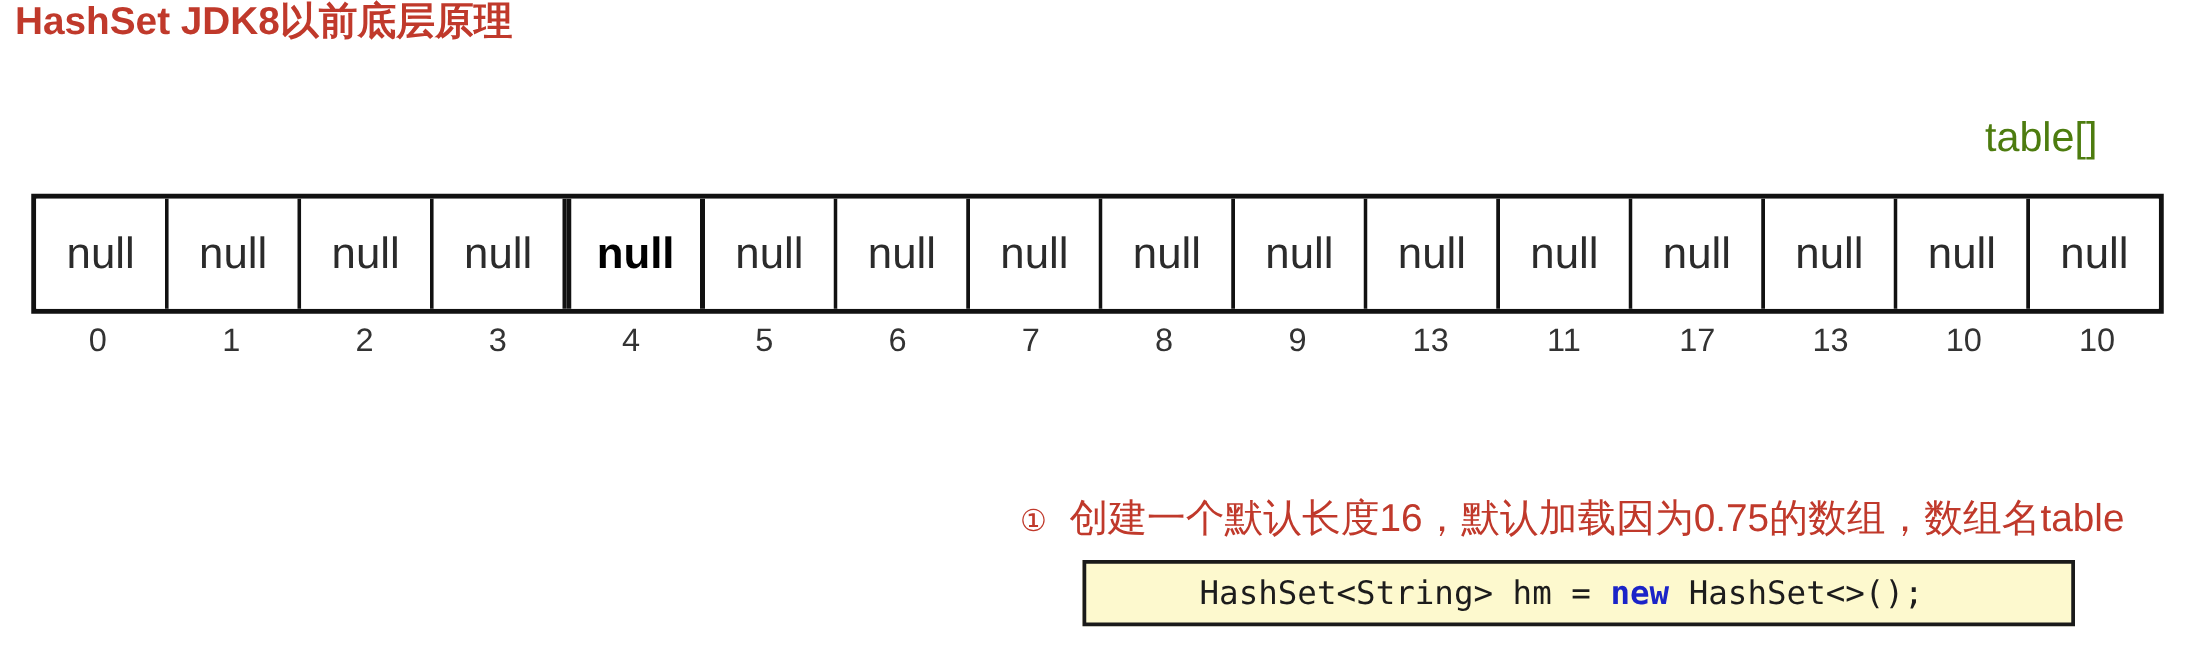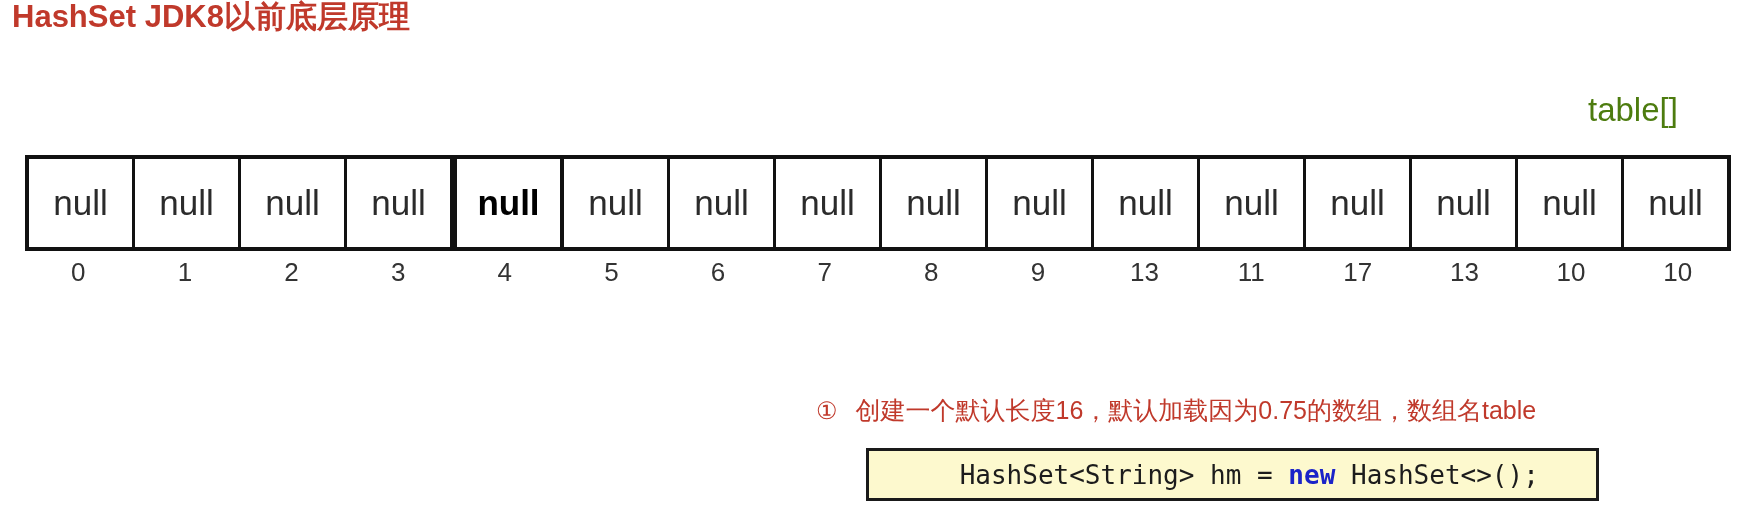--- a/index.html
+++ b/index.html
@@ -94,30 +94,30 @@
     display: flex;
     align-items: baseline;
     white-space: nowrap;
   }
   #annotation-marker {
     font-size: 24px;
     color: #C0392B;
     margin-right: 18px;
   }
   #annotation-text {
-    font-size: 25px;
+    font-size: 31px;
     color: #C0392B;
   }
 
   
   #code-box {
     position: absolute;
     left: 866px;
     top: 448px;
-    width: 733px;
+    width: 794px;
     height: 53px;
     box-sizing: border-box;
     background: #FDF9CE;
     border: 3px solid #1a1a1a;
     display: flex;
     align-items: center;
     padding-left: 28px;
   }
   #code-line {
     font-family: "DejaVu Sans Mono", monospace;

